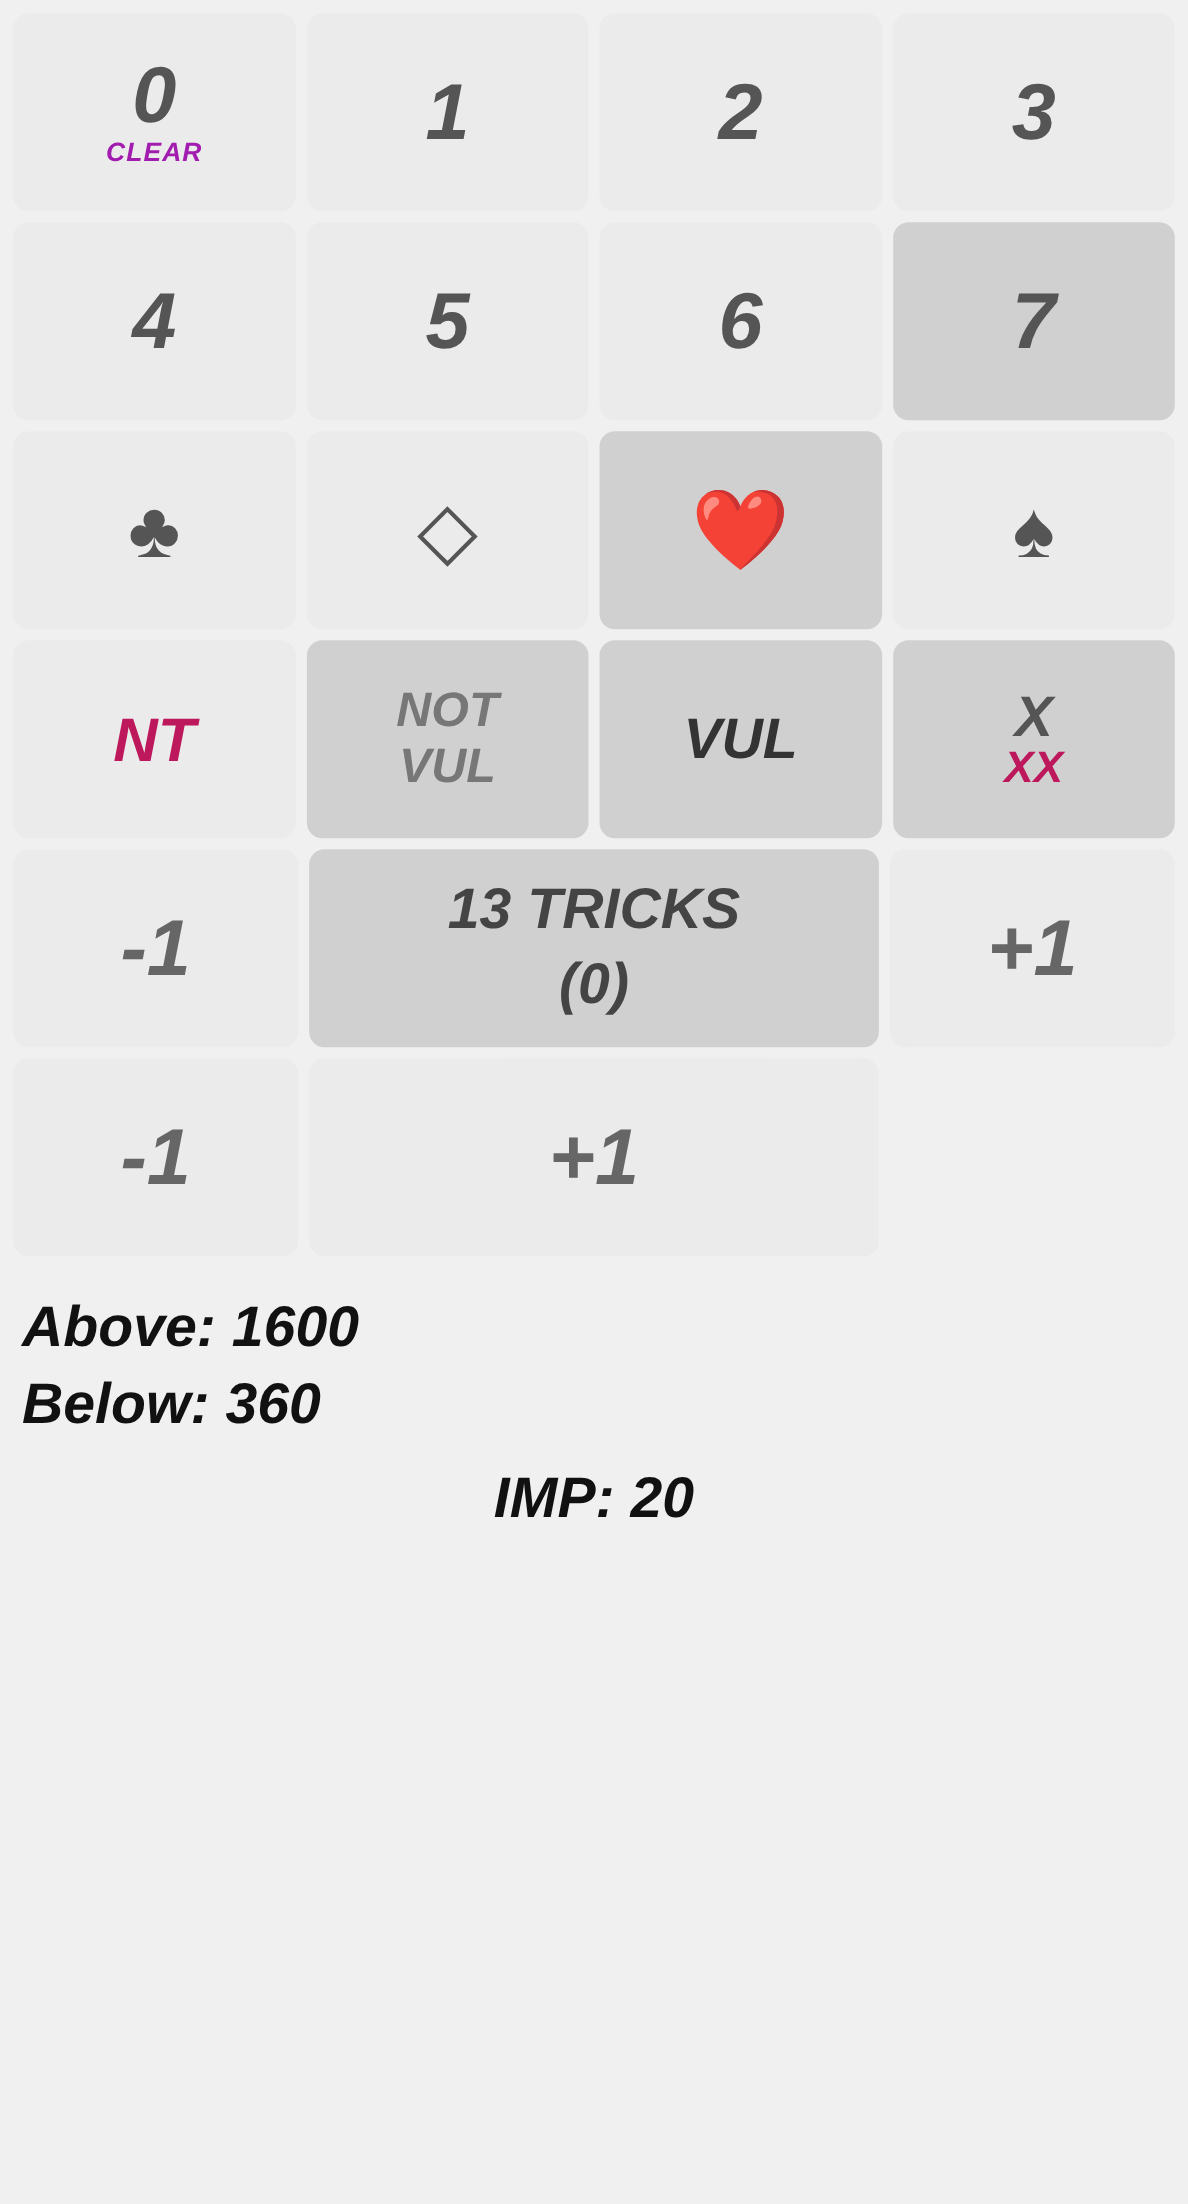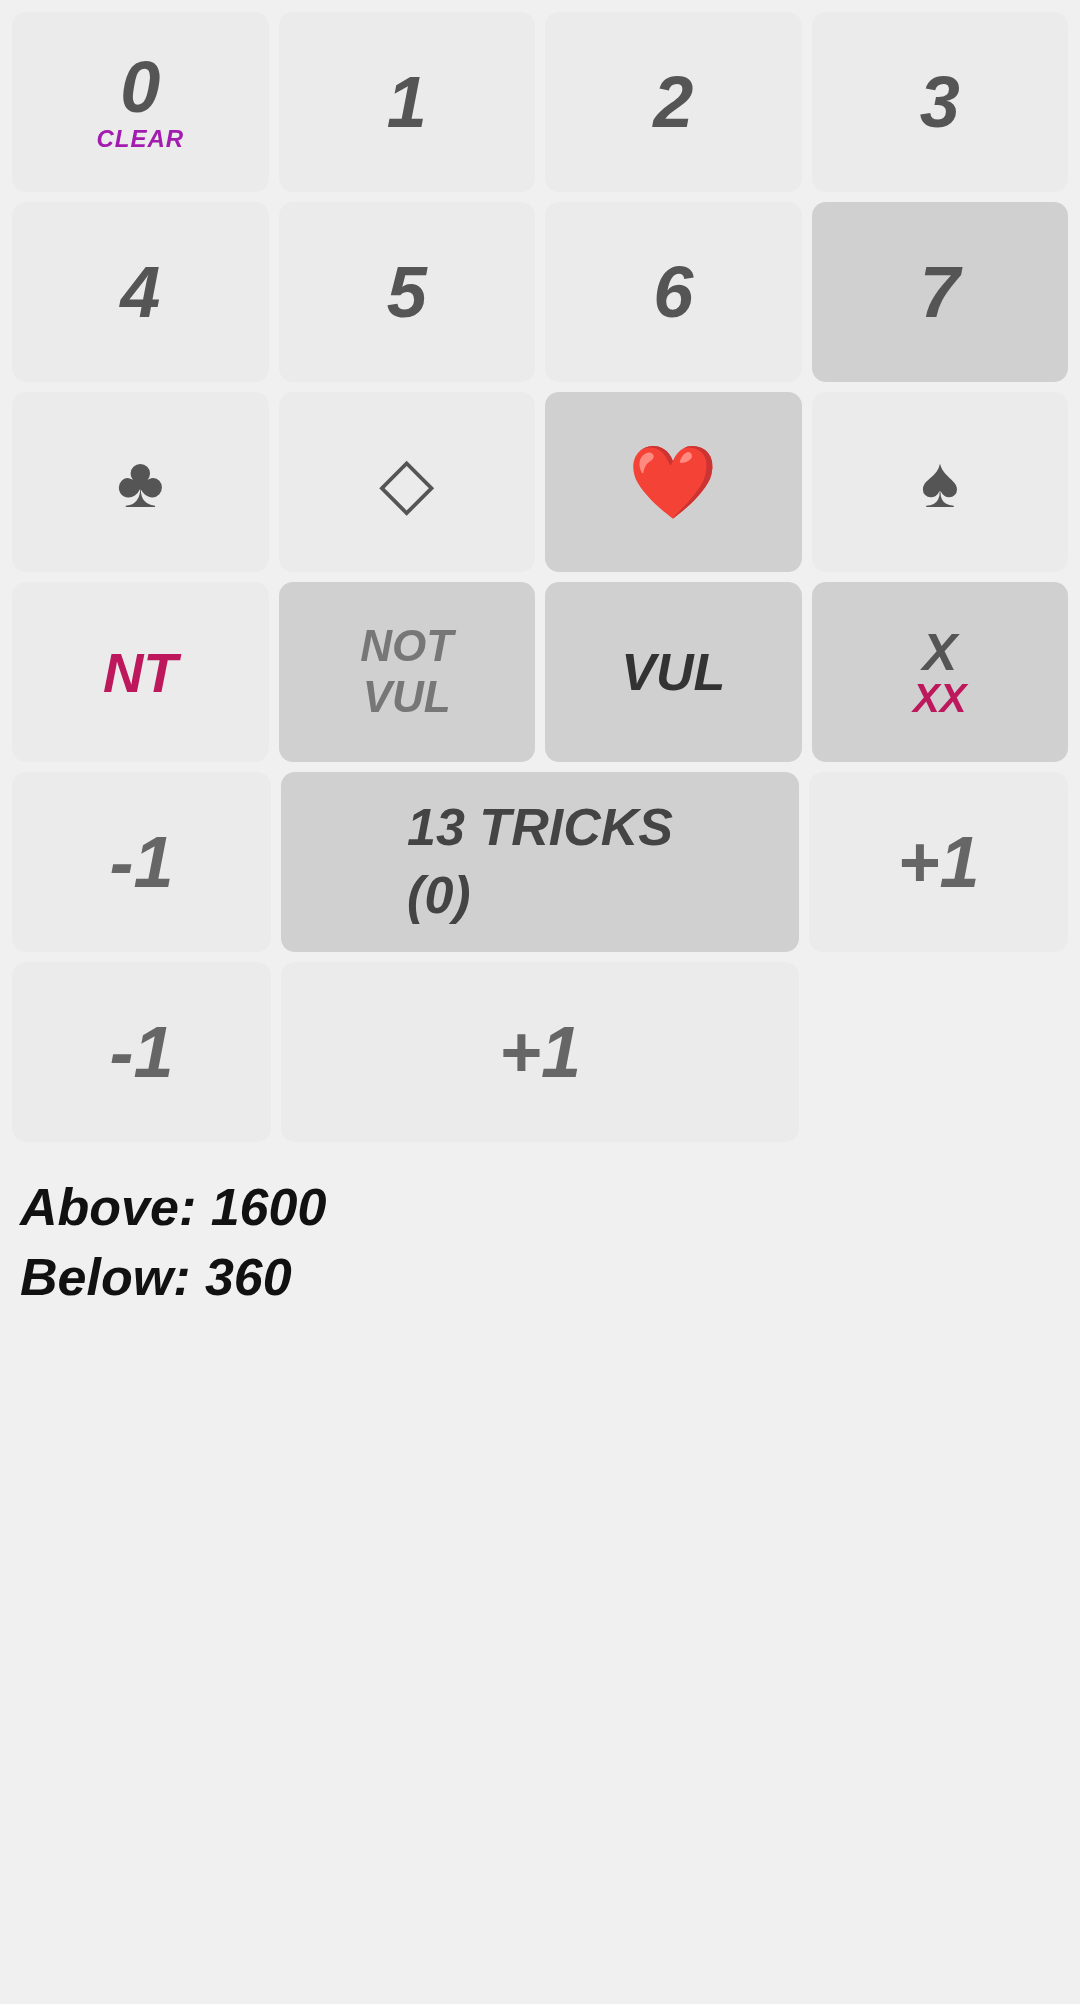--- a/index.html
+++ b/index.html
@@ -114,21 +114,21 @@
       color: #be185d;
       font-style: italic;
       line-height: 1;
     }
 
     .cell-tricks {
       font-size: 52px;
       font-weight: 900;
       color: #444;
       font-style: italic;
-      text-align: left;
+      text-align: center;
       line-height: 1.3;
     }
 
     .cell-points {
       font-size: 52px;
       font-weight: 900;
       color: #333;
       font-style: italic;
     }
 
@@ -256,13 +256,14 @@
   <div class="cell">
     <span class="cell-pm">+1</span>
   </div>
 </div>
 
 <div class="info-row">
   <div class="info-left">
     <span class="info-text">Above: 1600</span>
     <span class="info-text">Below: 360</span>
   </div>
+  <span class="info-imp">IMP: 20</span>
 </div>
 
 </body></html>

